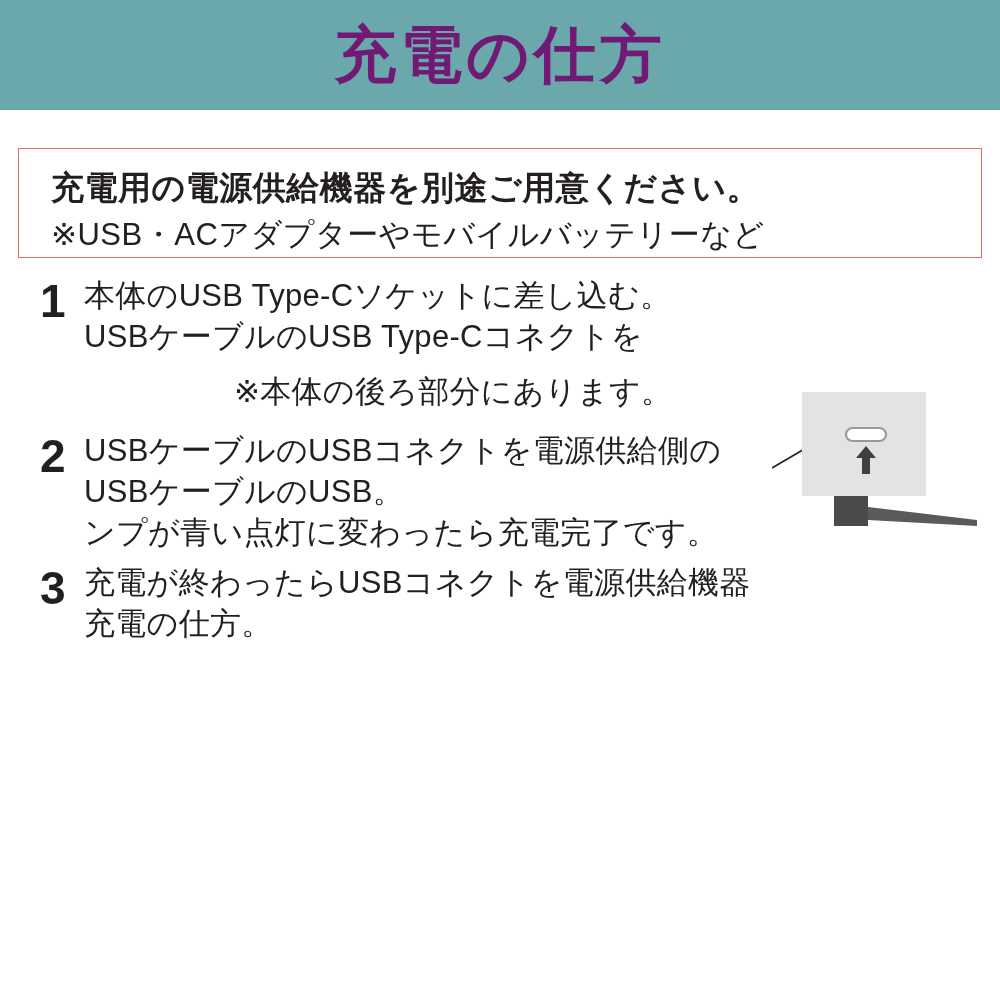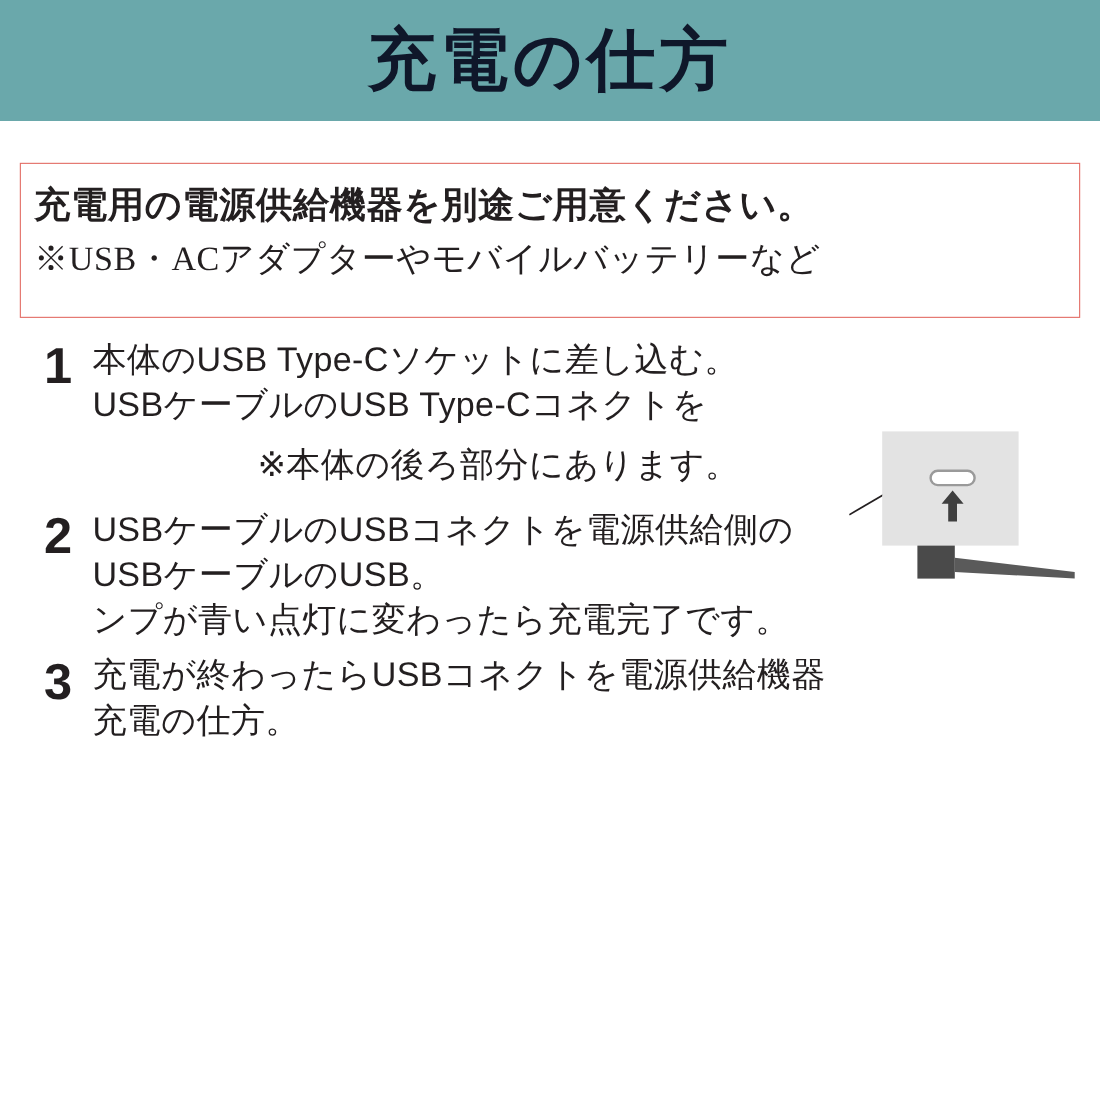--- a/index.html
+++ b/index.html
@@ -20,36 +20,35 @@
   .header {
     width: 1000px;
     height: 110px;
     background: #6aa8ab;
     display: flex;
     align-items: center;
     justify-content: center;
     box-sizing: border-box;
   }
   .header-title {
-    color: #0f172a;
+    color: #701a75;
     font-size: 62px;
     font-weight: 700;
     letter-spacing: 4px;
     line-height: 1;
     white-space: nowrap;
   }
 
   
   .notice {
     margin: 38px 18px 0 18px;
     border: 1.5px solid #e36c64;
     box-sizing: border-box;
-    padding: 18px 20px 20px 12px;
-    height: 141px;
-    font-family: Liberation Serif, serif;
+    padding: 18px 20px 20px 32px;
+    height: 110px;
   }
   .notice-strong {
     font-size: 33px;
     font-weight: 700;
     line-height: 1.25;
     letter-spacing: 0.5px;
     margin: 0;
   }
   .notice-sub {
     font-size: 31px;

